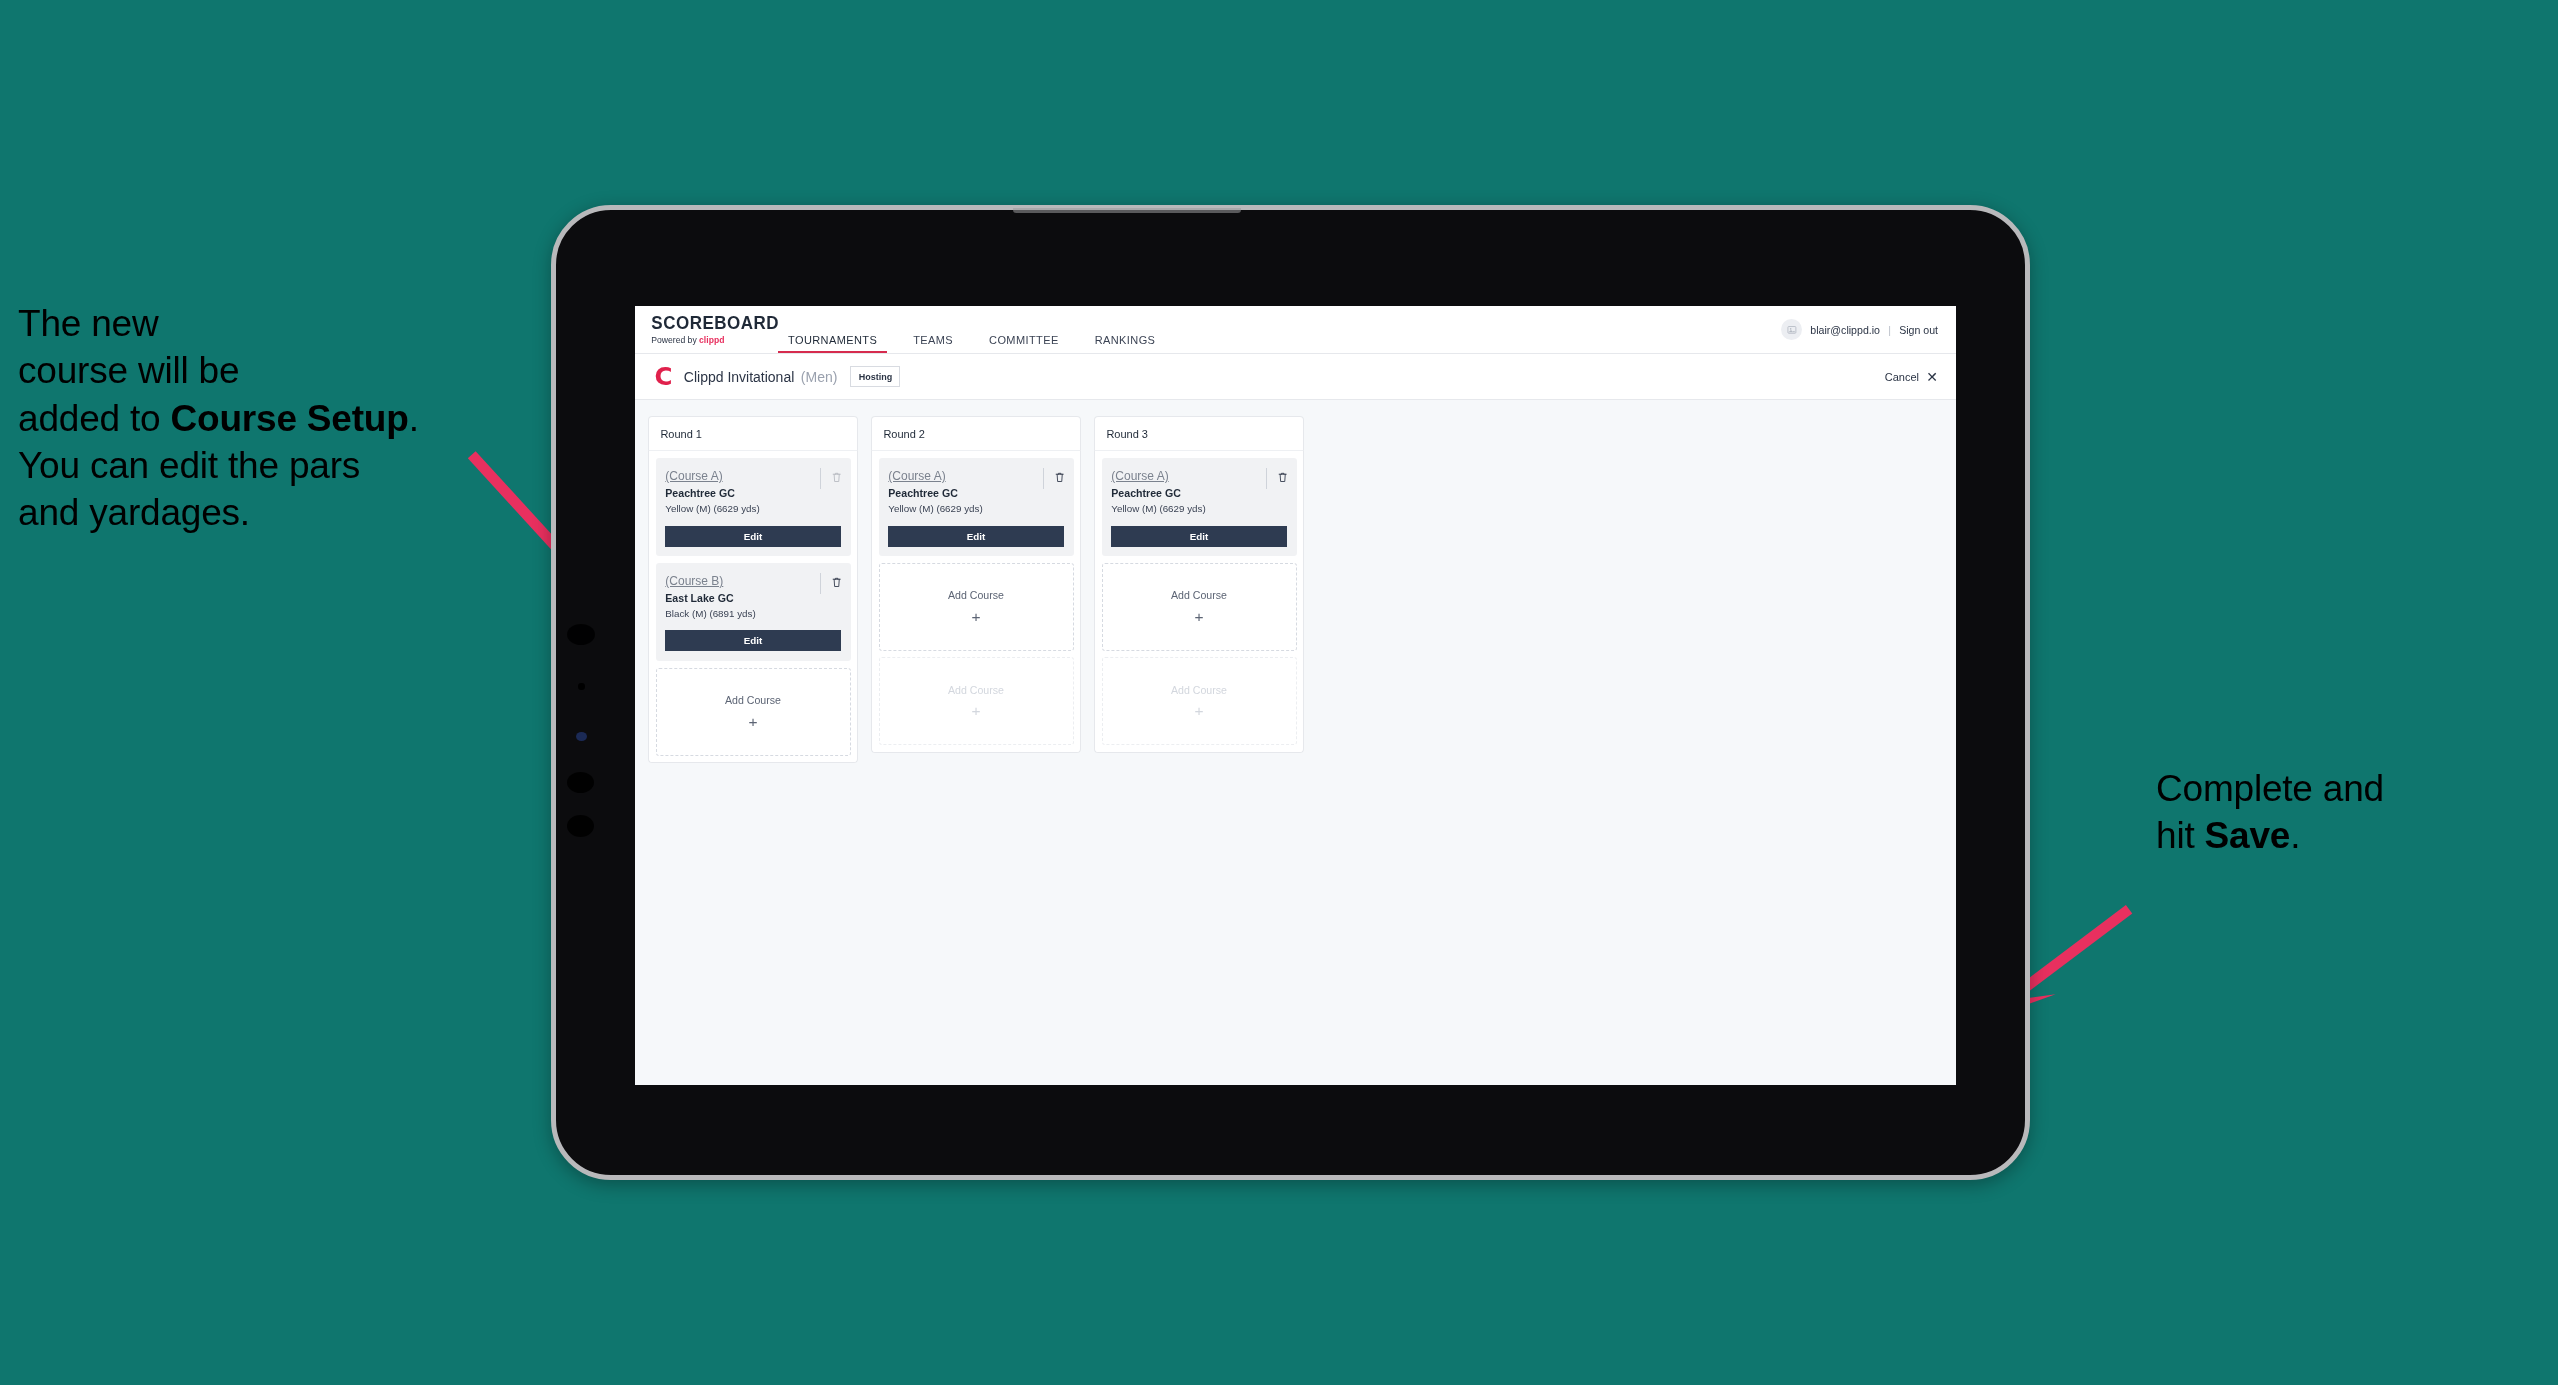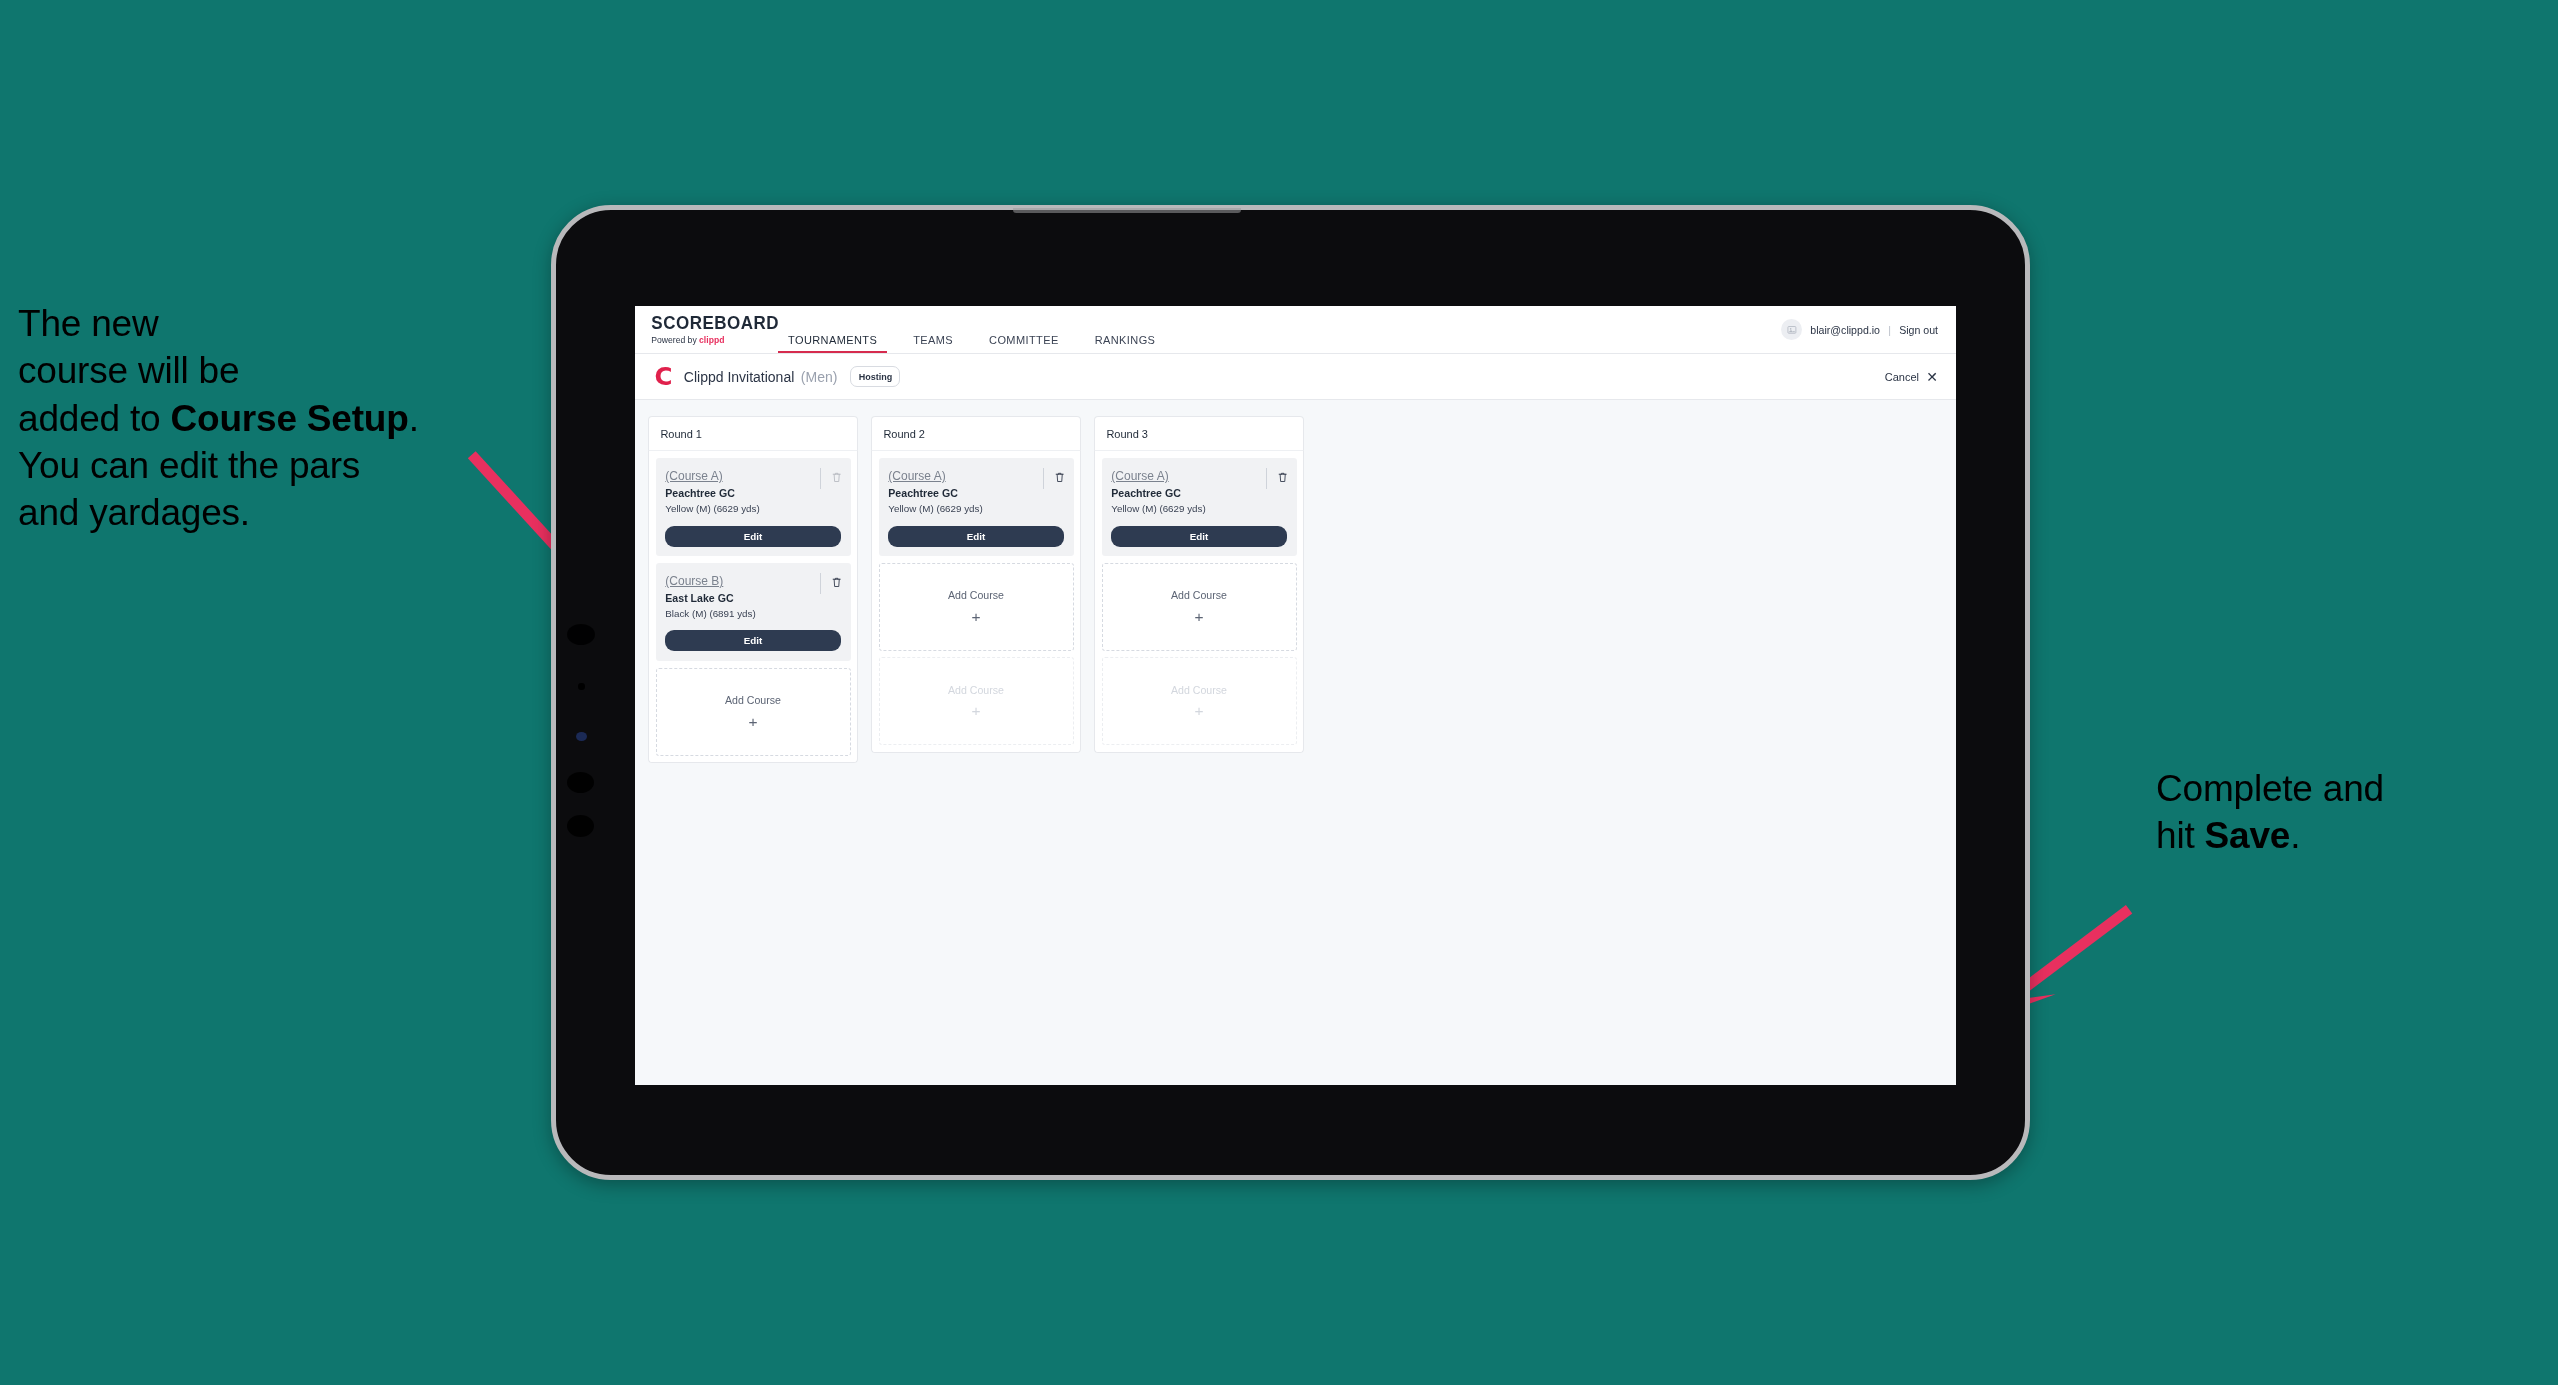--- a/index.html
+++ b/index.html
@@ -105,21 +105,21 @@
   #t-logo {
     width: 21px; height: 21px; margin-right: 9.8px;
     color:#e0214c; font-size: 24.5px; font-weight: 800; line-height: 19.6px;
     font-family: "DejaVu Sans", sans-serif;
     display:flex; align-items:center; justify-content:center;
   }
   #t-name { font-size: 14px; color:#2b3445; font-weight: 400; }
   #t-gender { font-size: 14px; color:#9aa1ae; margin-left: 6.5px; }
   #t-badge {
     margin-left: 13px; font-size: 9px; font-weight: 700; color:#2b3445;
-    border: 0.8px solid #d8dbe1; border-radius: 7px; padding: 4.1px 7.3px;
+    border: 0.8px solid #d8dbe1; border-radius: 0; padding: 4.1px 7.3px;
     background:#fff;
   }
   #cancel {
     margin-left:auto; display:flex; align-items:center; gap:7.3px;
     font-size: 11px; color:#2b3445; cursor:pointer;
   }
   #cancel .x { font-size: 14px; line-height: 1; }
 
   
   #tabbar {
@@ -154,21 +154,21 @@
   .cc-name  { font-size: 10.6px; color:#1f2937; font-weight: 700; line-height: 1.55; }
   .cc-tee   { font-size: 9.8px; color:#3b4354; line-height: 1.55; }
   .cc-tools {
     position:absolute; right: 8.2px; top: 9.8px;
     display:flex; align-items:center; gap: 9.8px; height: 21px;
   }
   .cc-divider { width: 0.8px; height: 21px; background:#cfd3da; }
   .trash { cursor:pointer; opacity: 1; }
   .trash.disabled { opacity: .30; cursor: default; }
   .edit-btn {
-    margin-top: 9px; height: 21px; border-radius: 9px;
+    margin-top: 9px; height: 21px; border-radius: 0;
     background:#2e3b51; color:#ffffff; font-size: 9.8px; font-weight: 600;
     display:flex; align-items:center; justify-content:center; cursor:pointer;
   }
 
   .add-card {
     height: 88px; border: 0.8px dashed #d6dae1; border-radius: 3.3px;
     background:#ffffff;
     display:flex; align-items:center; justify-content:center; gap: 7.3px;
     font-size: 10.6px; color:#5c6474; cursor:pointer;flex-direction:column;
   }

